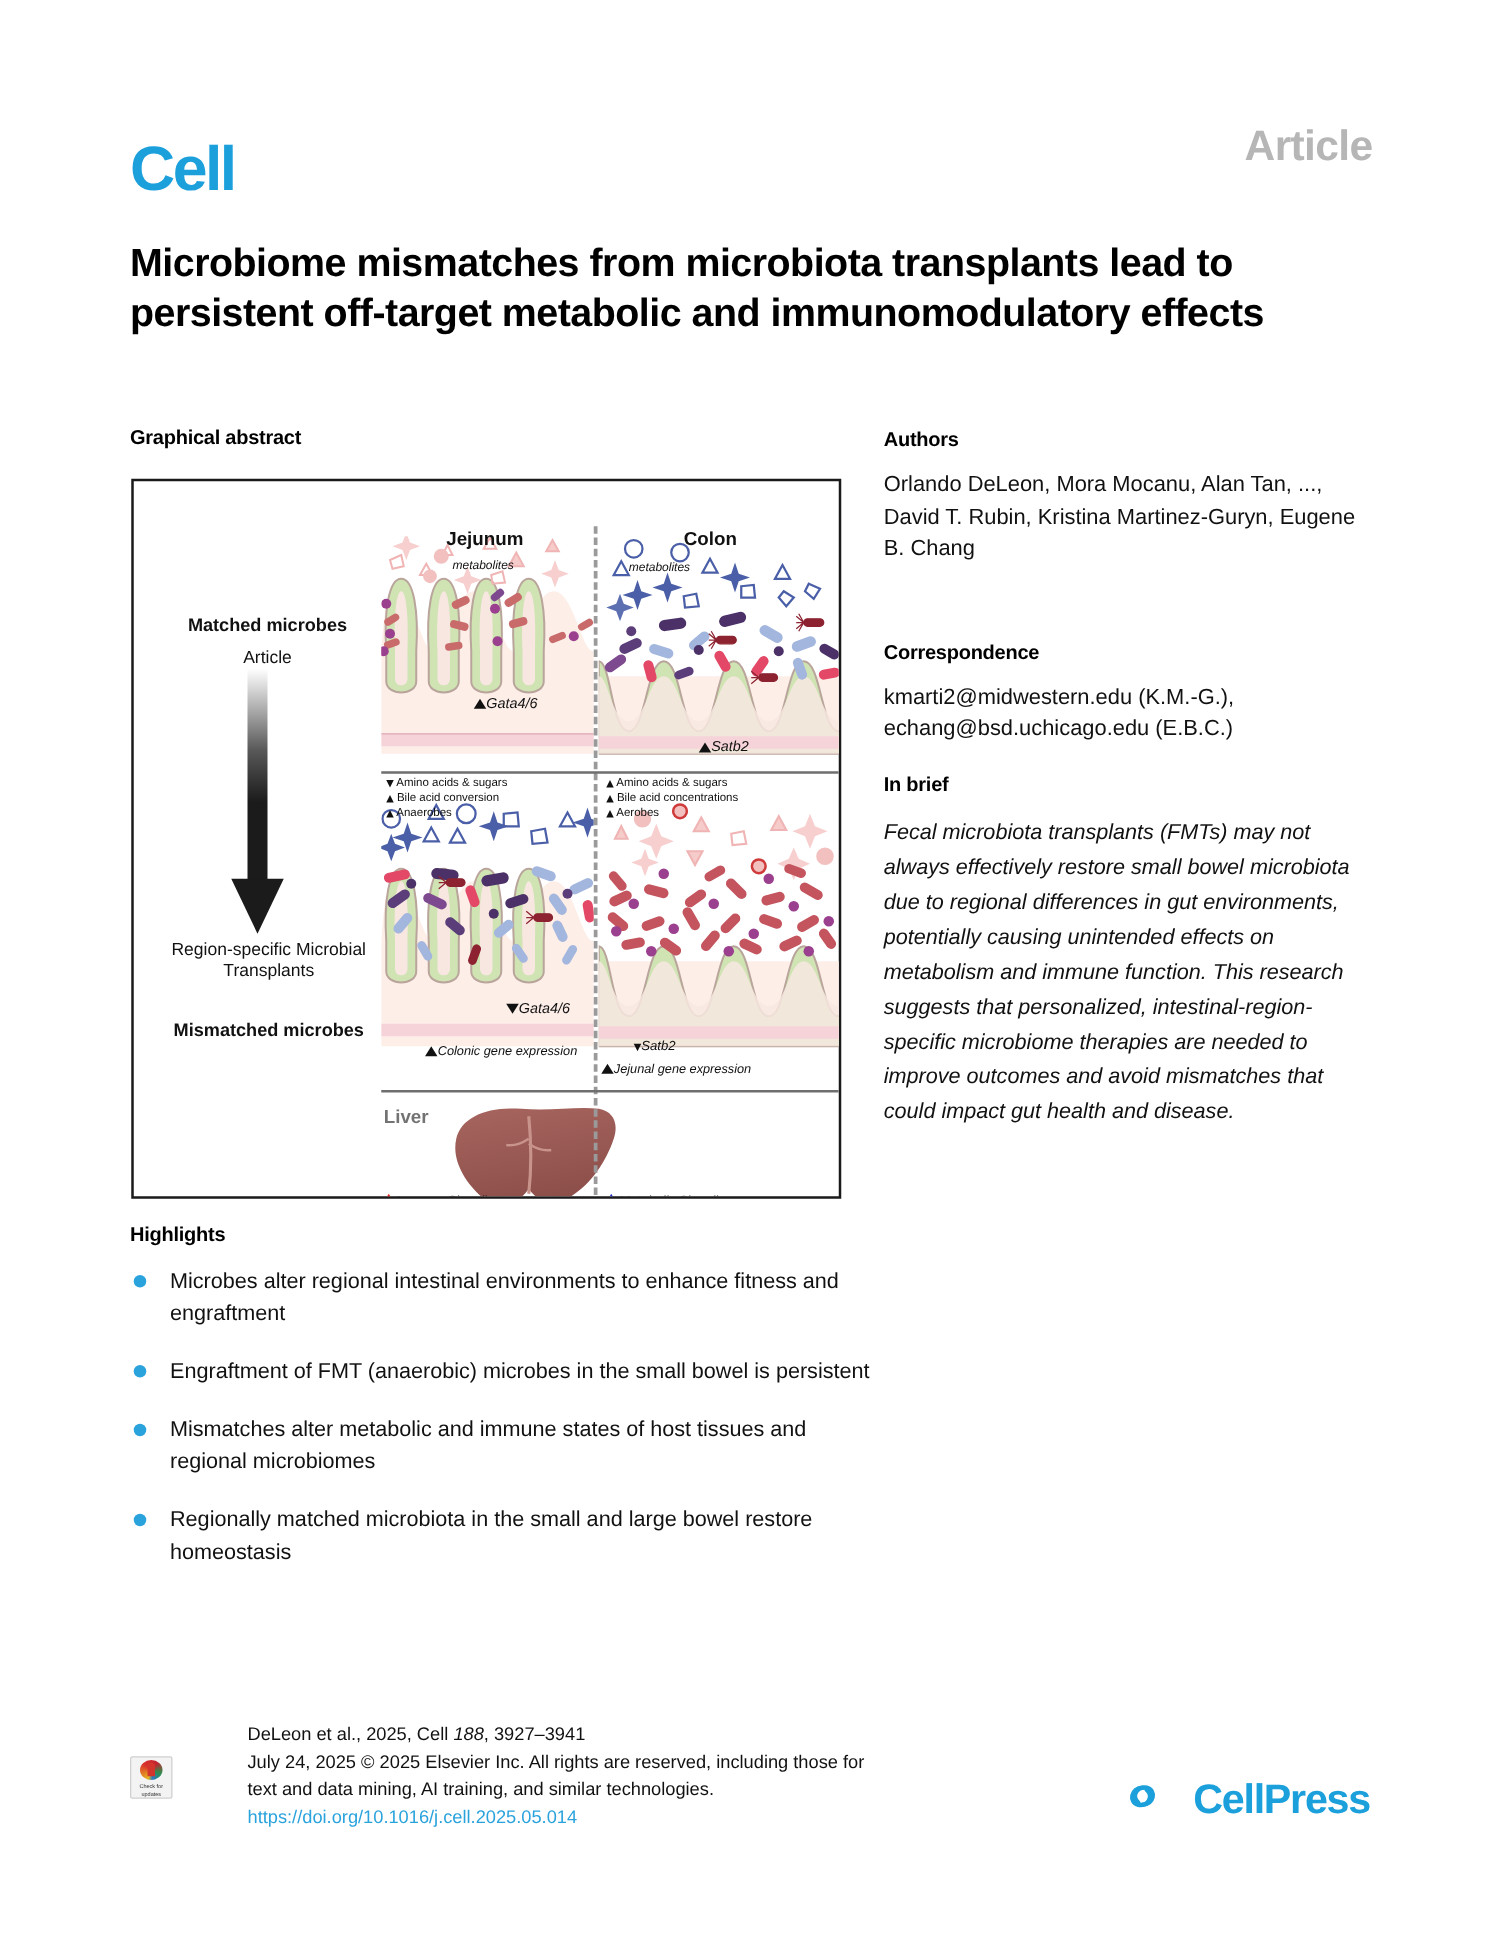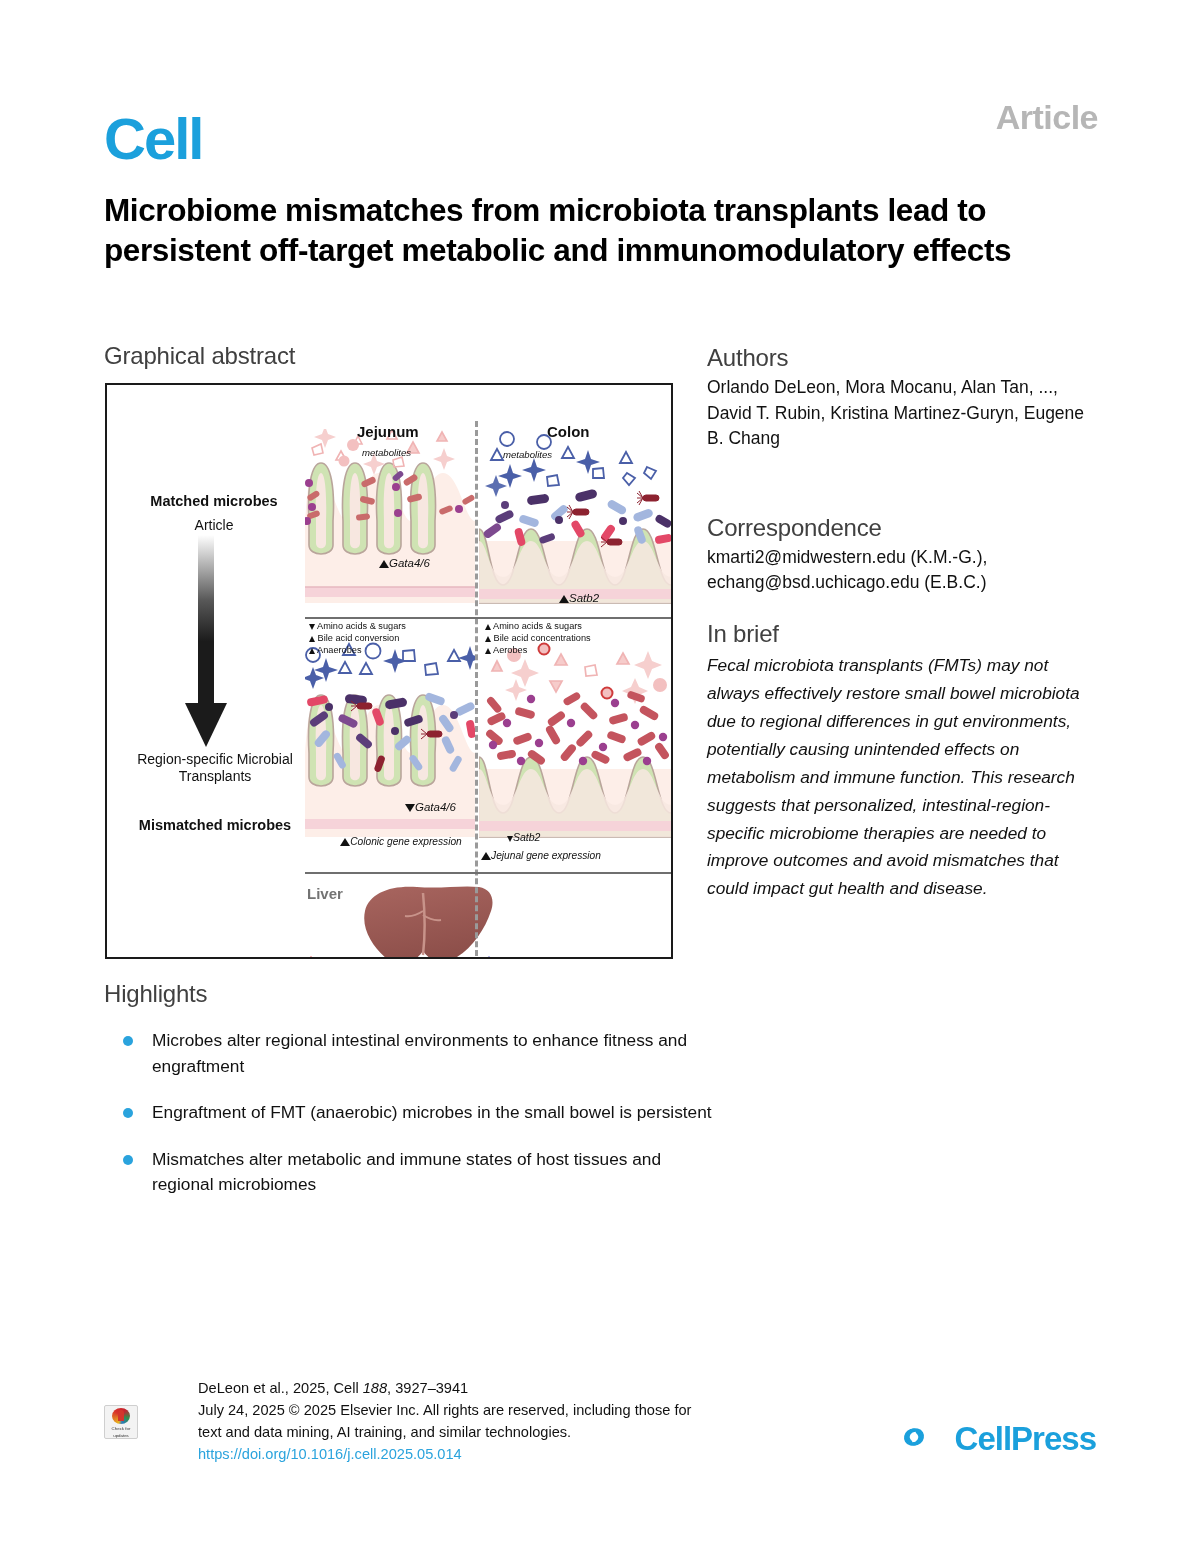--- a/index.html
+++ b/index.html
@@ -18,21 +18,21 @@
     position: absolute; inset: 0;
     background: #fff;
   }
 
   
   .cell-logo {
     position: absolute;
     left: 104px; top: 110px;
     font-family: "Liberation Sans", sans-serif;
     font-weight: bold;
-    font-size: 58px;
+    font-size: 50px;
     letter-spacing: -2px;
     color: #1ba0dc;
     line-height: 1;
   }
   .article-label {
     position: absolute;
     right: 102px; top: 98px;
     font-family: "Liberation Sans", sans-serif;
     font-weight: bold;
     font-size: 34px;
@@ -46,23 +46,23 @@
     width: 960px;
     font-size: 31.5px;
     font-weight: bold;
     line-height: 1.27;
     letter-spacing: -0.4px;
     color: #000;
   }
 
   
   .sec-head {
-    color: #404040;
-    font-size: 24px;
-    font-weight: normal;
+    color: #000000;
+    font-size: 16px;
+    font-weight: bold;
     letter-spacing: -0.2px;
   }
 
   #graphical-abstract-head { position: absolute; left: 104px; top: 342px; }
 
   
   .fig-box {
     position: absolute;
     left: 105px; top: 383px;
     width: 568px; height: 576px;
@@ -122,21 +122,21 @@
   #inbrief-head { position: absolute; left: 707px; top: 620px; }
   .inbrief-body {
     position: absolute; left: 707px; top: 652px; width: 382px;
     font-size: 17.3px; line-height: 1.615; color: #111; font-style: italic;
   }
 
   
   #highlights-head { position: absolute; left: 104px; top: 980px; }
   .highlights-list {
     position: absolute; left: 104px; top: 1012px; width: 600px;
-    list-style: none; margin: 16px; padding: 0;
+    list-style: none; margin: 0; padding: 0;
   }
   .highlights-list li {
     position: relative;
     padding-left: 32px;
     margin-bottom: 21px;
     font-size: 17.3px;
     line-height: 1.48;
     color: #111;
   }
   .highlights-list li .bullet {
@@ -599,20 +599,24 @@
       <span>Microbes alter regional intestinal environments to enhance fitness and engraftment</span>
     </li>
     <li>
       <span class="bullet"></span>
       <span>Engraftment of FMT (anaerobic) microbes in the small bowel is persistent</span>
     </li>
     <li>
       <span class="bullet"></span>
       <span>Mismatches alter metabolic and immune states of host tissues and regional microbiomes</span>
     </li>
+    <li>
+      <span class="bullet"></span>
+      <span>Regionally matched microbiota in the small and large bowel restore homeostasis</span>
+    </li>
   </ul>
 
   <div class="footer-icon">
     <div class="disc"></div>
     <div class="ficon-txt">Check for</div>
     <div class="ficon-txt">updates</div>
   </div>
 
   <div class="footer-text">
     <div>DeLeon et al., 2025, Cell <i>188</i>, 3927–3941</div>

